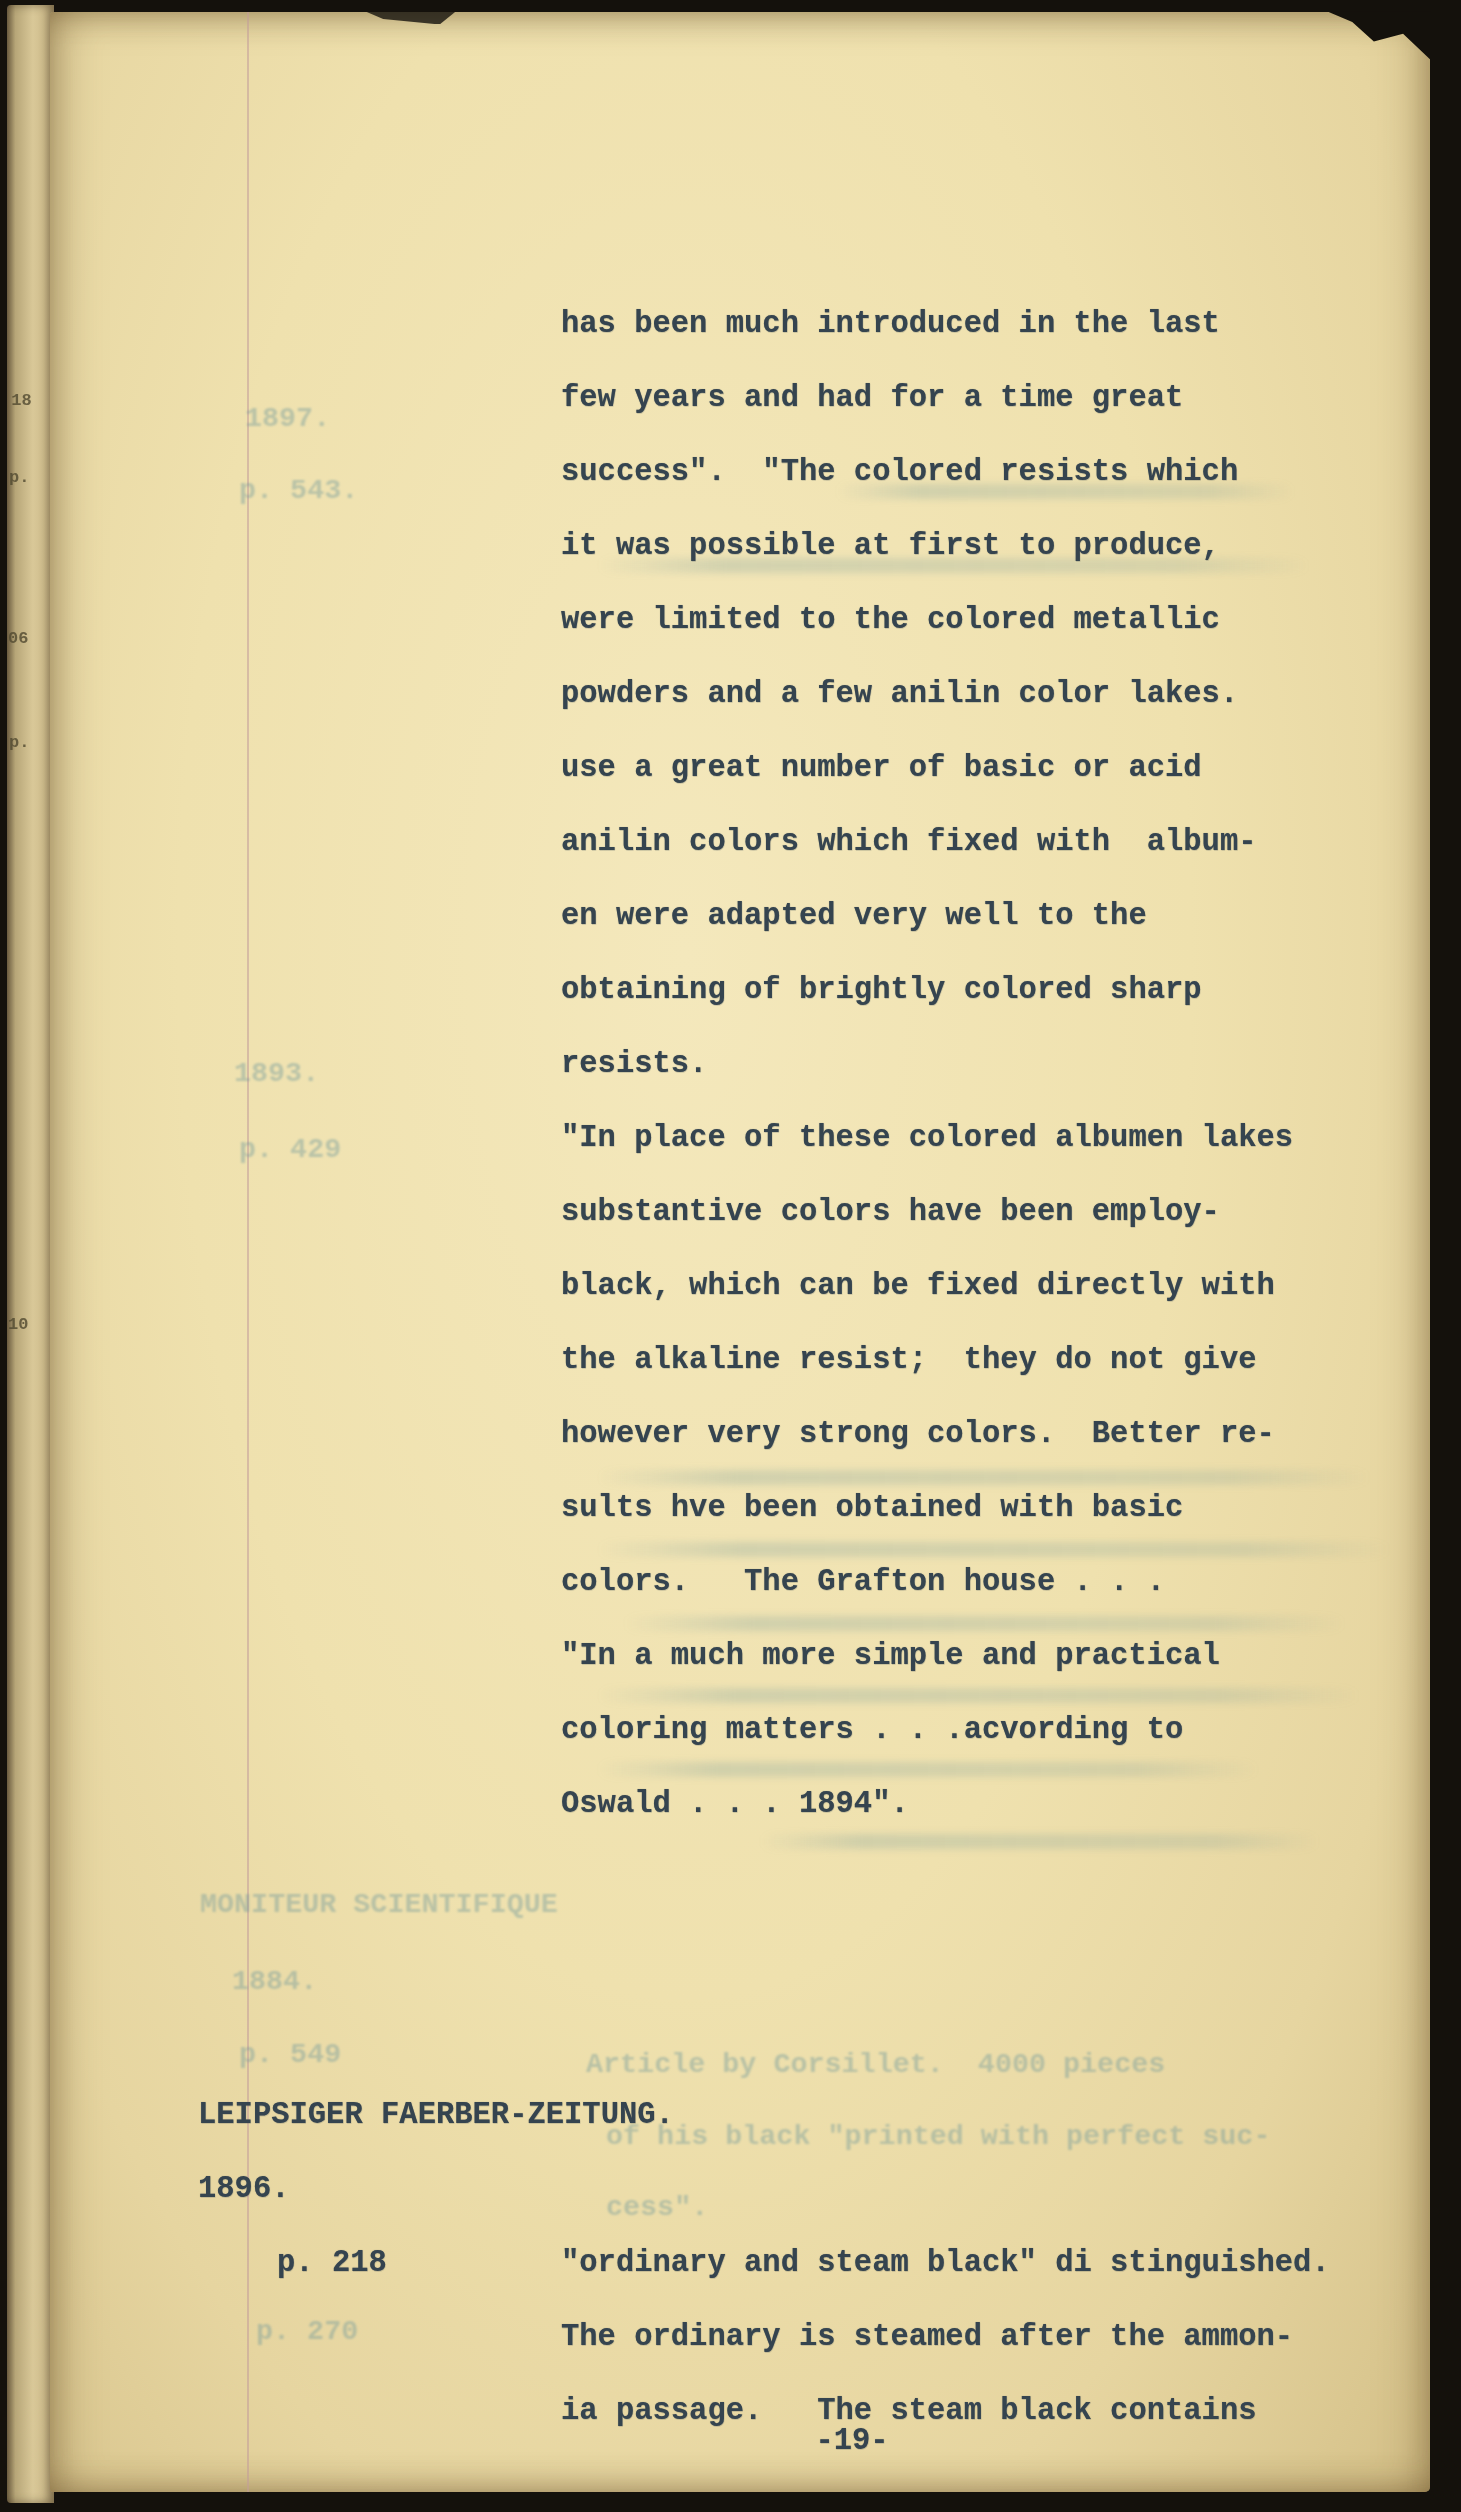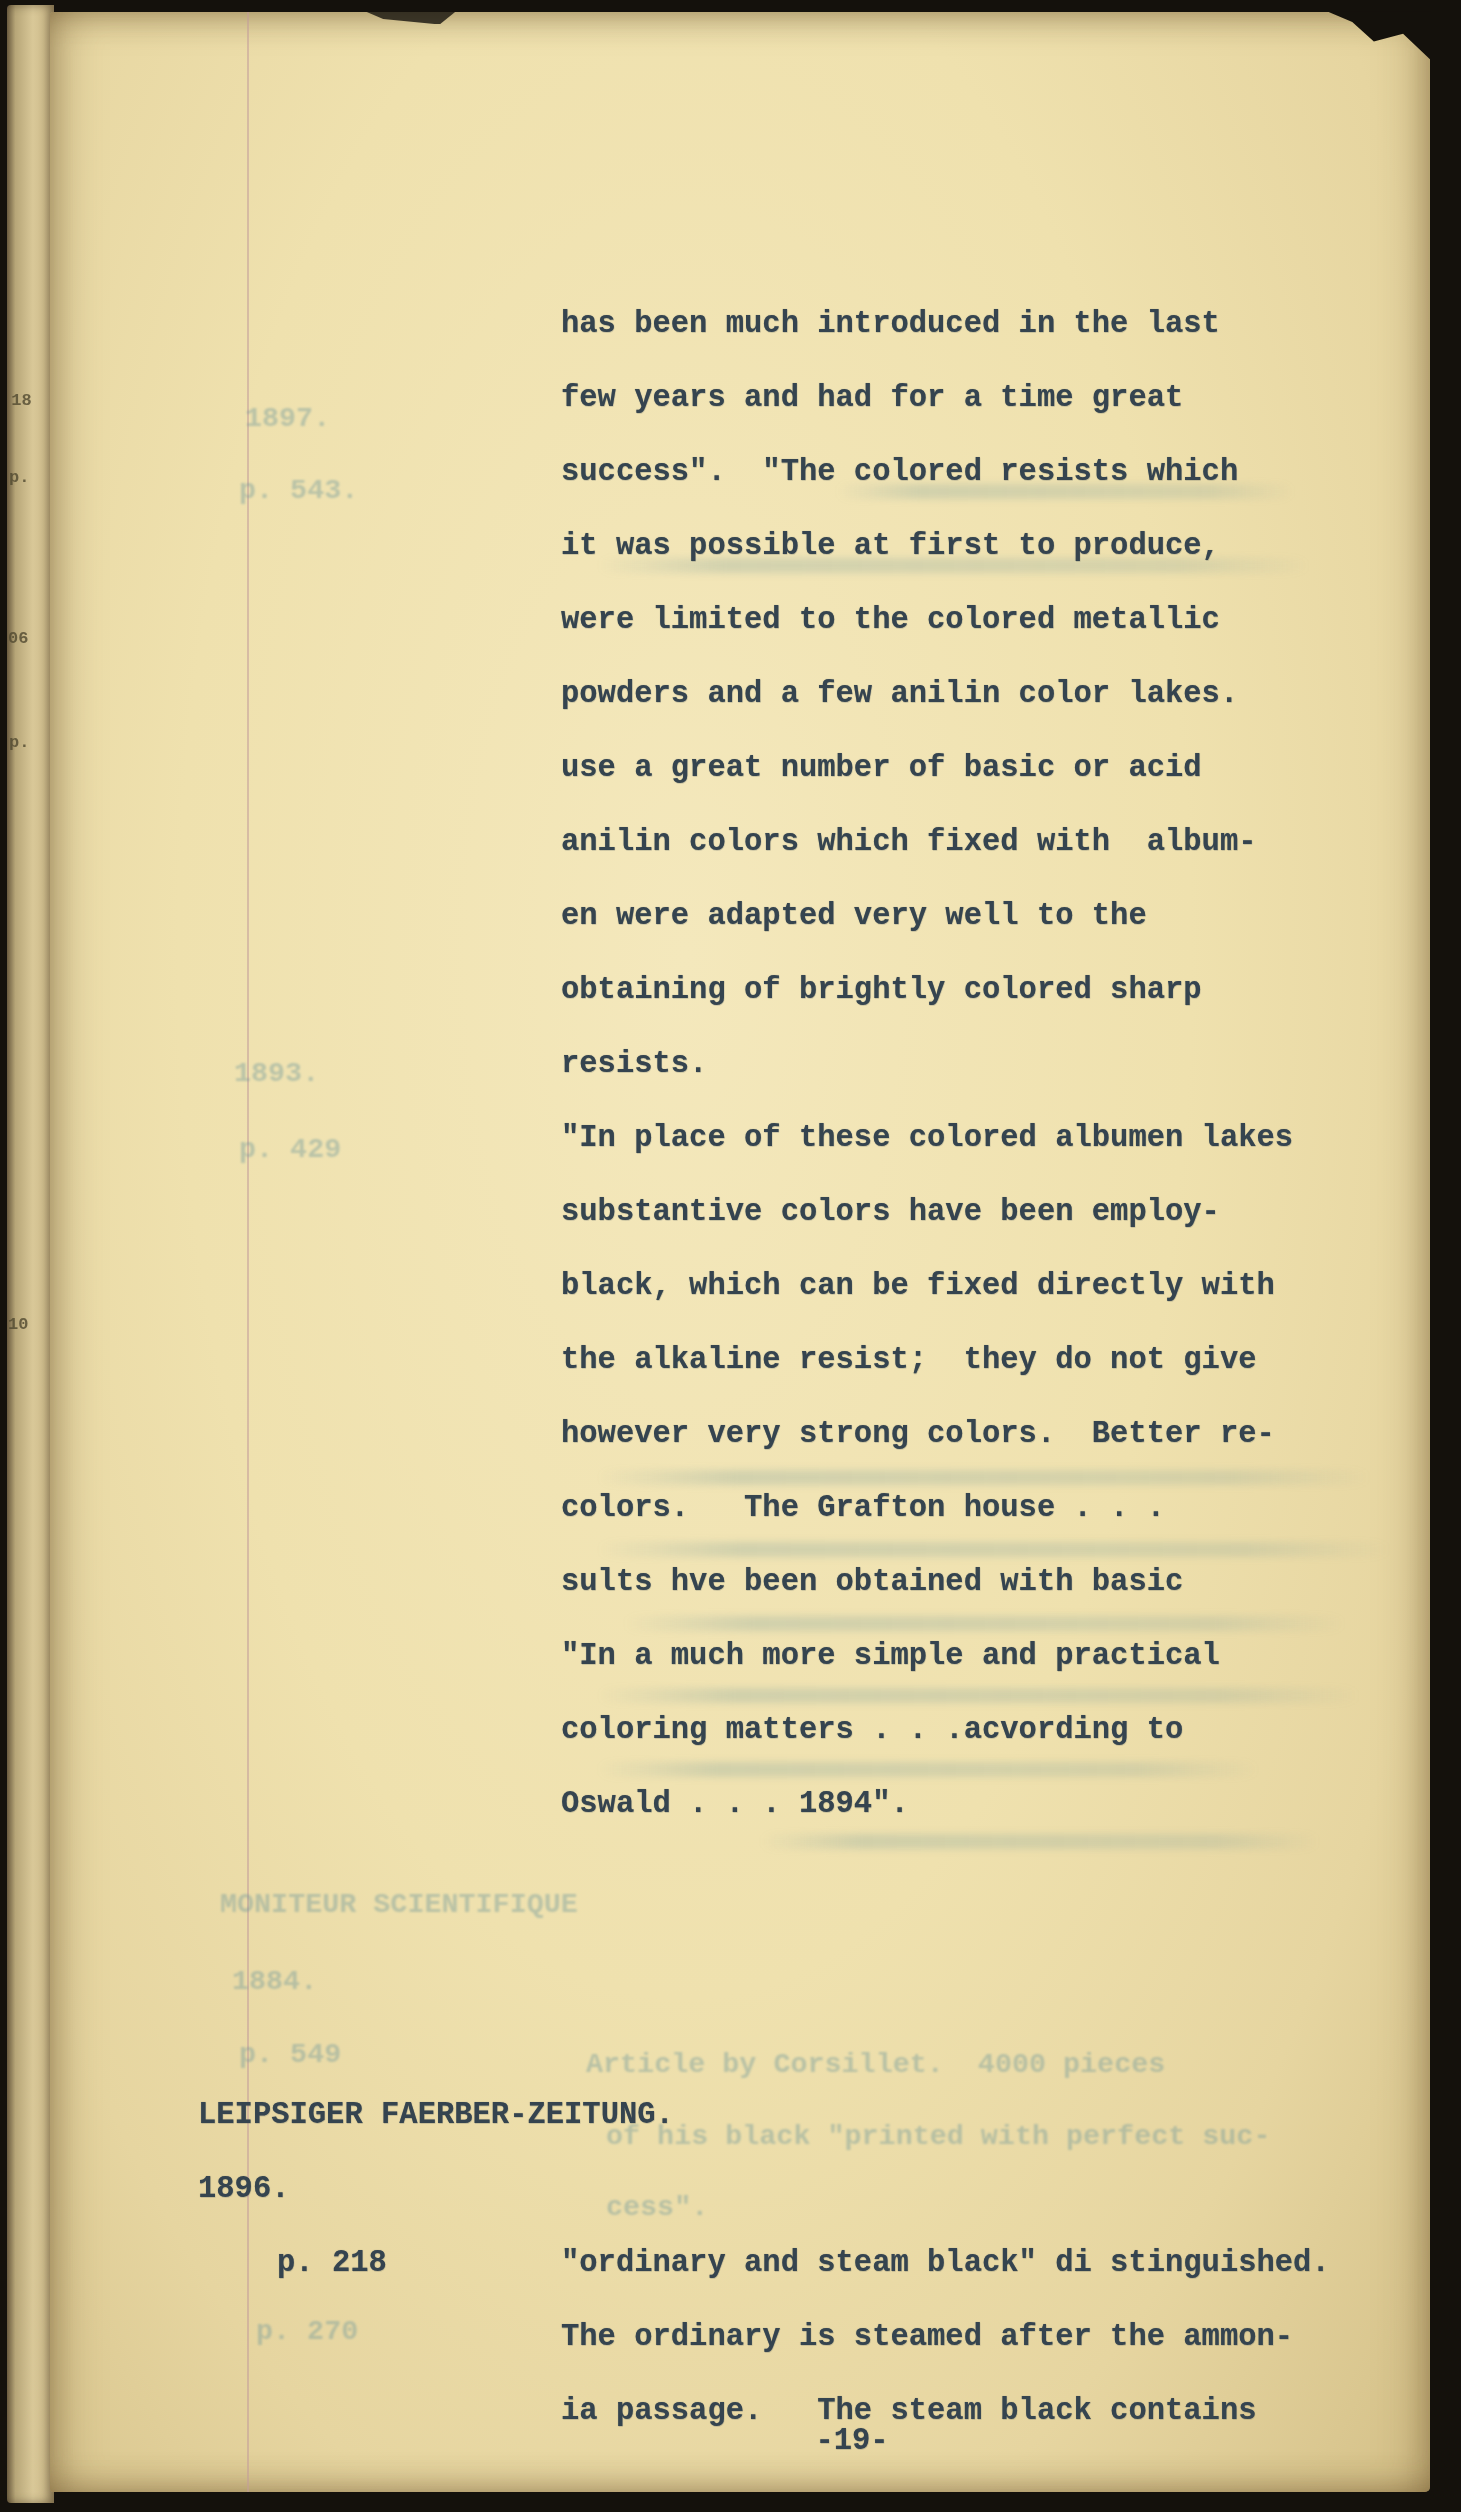--- a/index.html
+++ b/index.html
@@ -94,21 +94,21 @@
 
 <div class="page">
   <div class="tear"></div>
   <div class="tear2"></div>
   <div class="rule-line"></div>
 
   <span class="ghost" style="left:195px;top:370px;">1897.</span>
   <span class="ghost" style="left:189px;top:442px;">p. 543.</span>
   <span class="ghost" style="left:184px;top:1025px;">1893.</span>
   <span class="ghost" style="left:189px;top:1101px;">p. 429</span>
-  <span class="ghost" style="left:150px;top:1856px;margin-left:20px;">MONITEUR SCIENTIFIQUE</span>
+  <span class="ghost" style="left:150px;top:1856px;">MONITEUR SCIENTIFIQUE</span>
   <span class="ghost" style="left:182px;top:1933px;">1884.</span>
   <span class="ghost" style="left:189px;top:2006px;">p. 549</span>
   <span class="ghost" style="left:189px;top:2283px;margin-left:17px;">p. 270</span>
 
   <span class="ghost" style="left:536px;top:2016px;">Article by Corsillet.  4000 pieces</span>
   <span class="ghost" style="left:556px;top:2088px;">of his black "printed with perfect suc-</span>
   <span class="ghost" style="left:556px;top:2159px;">cess".</span>
 
   <div class="smudge" style="left:787px;top:472px;width:457px;"></div>
   <div class="smudge" style="left:548px;top:546px;width:711px;"></div>
@@ -129,22 +129,22 @@
     <div class="q-line">use a great number of basic or acid</div>
     <div class="q-line">anilin colors which fixed with  album-</div>
     <div class="q-line">en were adapted very well to the</div>
     <div class="q-line">obtaining of brightly colored sharp</div>
     <div class="q-line">resists.</div>
     <div class="q-line">"In place of these colored albumen lakes</div>
     <div class="q-line">substantive colors have been employ-</div>
     <div class="q-line">black, which can be fixed directly with</div>
     <div class="q-line">the alkaline resist;  they do not give</div>
     <div class="q-line">however very strong colors.  Better re-</div>
+    <div class="q-line">sults hve been obtained with basic</div>
     <div class="q-line">colors.   The Grafton house . . .</div>
-    <div class="q-line">sults hve been obtained with basic</div>
     <div class="q-line">"In a much more simple and practical</div>
     <div class="q-line">coloring matters . . .acvording to</div>
     <div class="q-line">Oswald . . . 1894".</div>
   </div>
 
   <div class="type" style="left:148px;top:2066px;">LEIPSIGER FAERBER-ZEITUNG.</div>
   <div class="type" style="left:148px;top:2140px;">1896.</div>
   <div class="type" style="left:227px;top:2214px;">p. 218</div>
   <div class="type" style="left:511px;top:2214px;">"ordinary and steam black" di stinguished.</div>
   <div class="type" style="left:511px;top:2362px;">ia passage.   The steam black contains</div>

